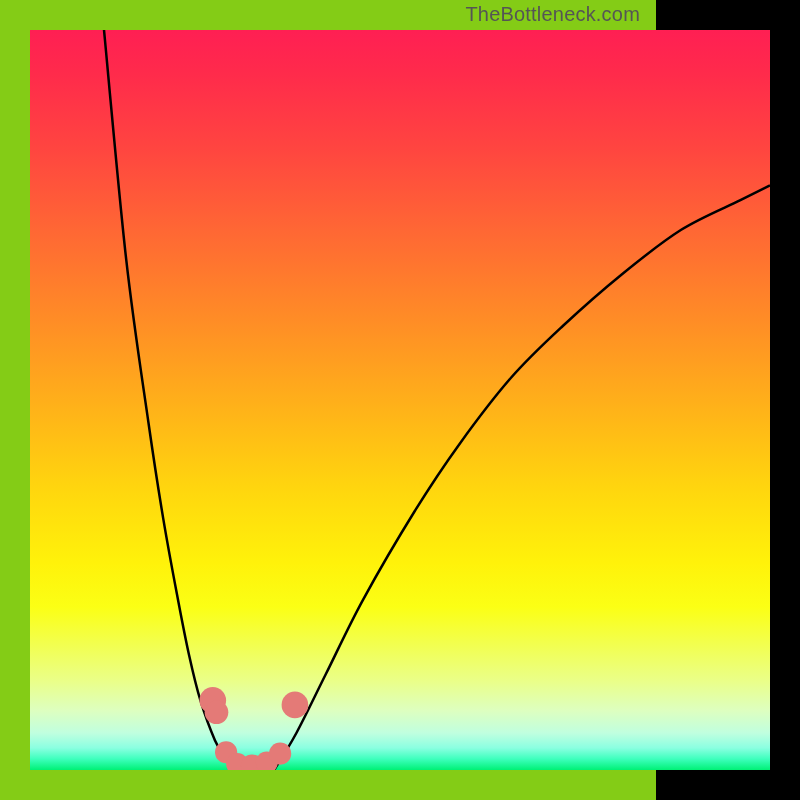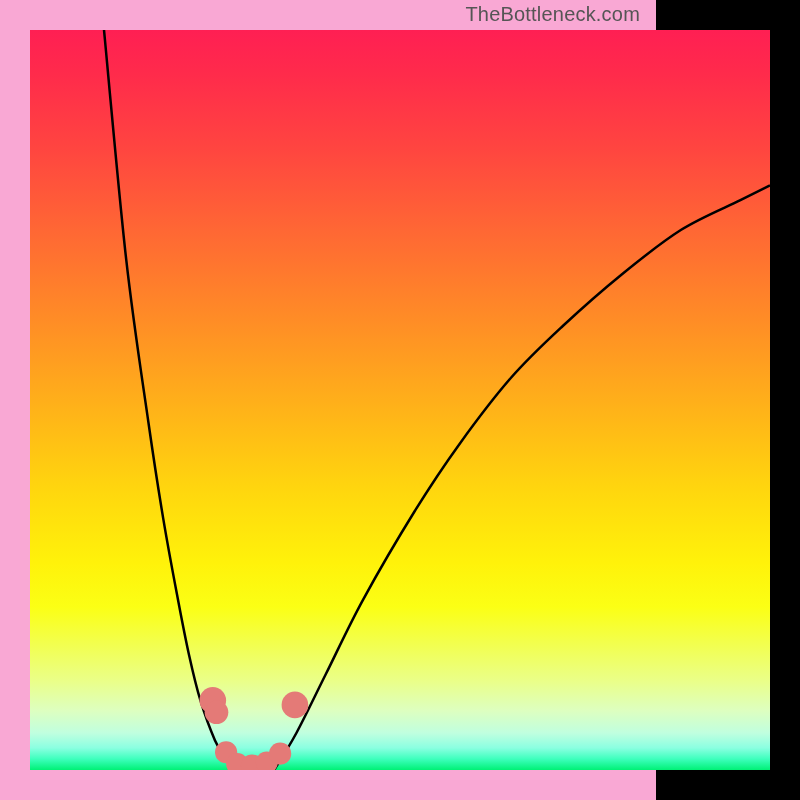--- a/index.html
+++ b/index.html
@@ -10,21 +10,21 @@
     overflow: hidden;
     background: #000;
     font-family: Arial, Helvetica, sans-serif;
   }
   .frame {
     position: absolute;
     top: 0;
     left: 0;
     width: 656px;
     height: 800px;
-    background: #f9a8d4;
+    background: #84cc16;
   }
   .plot-area {
     position: absolute;
     top: 30px;
     left: 30px;
     width: 740px;
     height: 740px;
     overflow: hidden;
   }
   .gradient {

